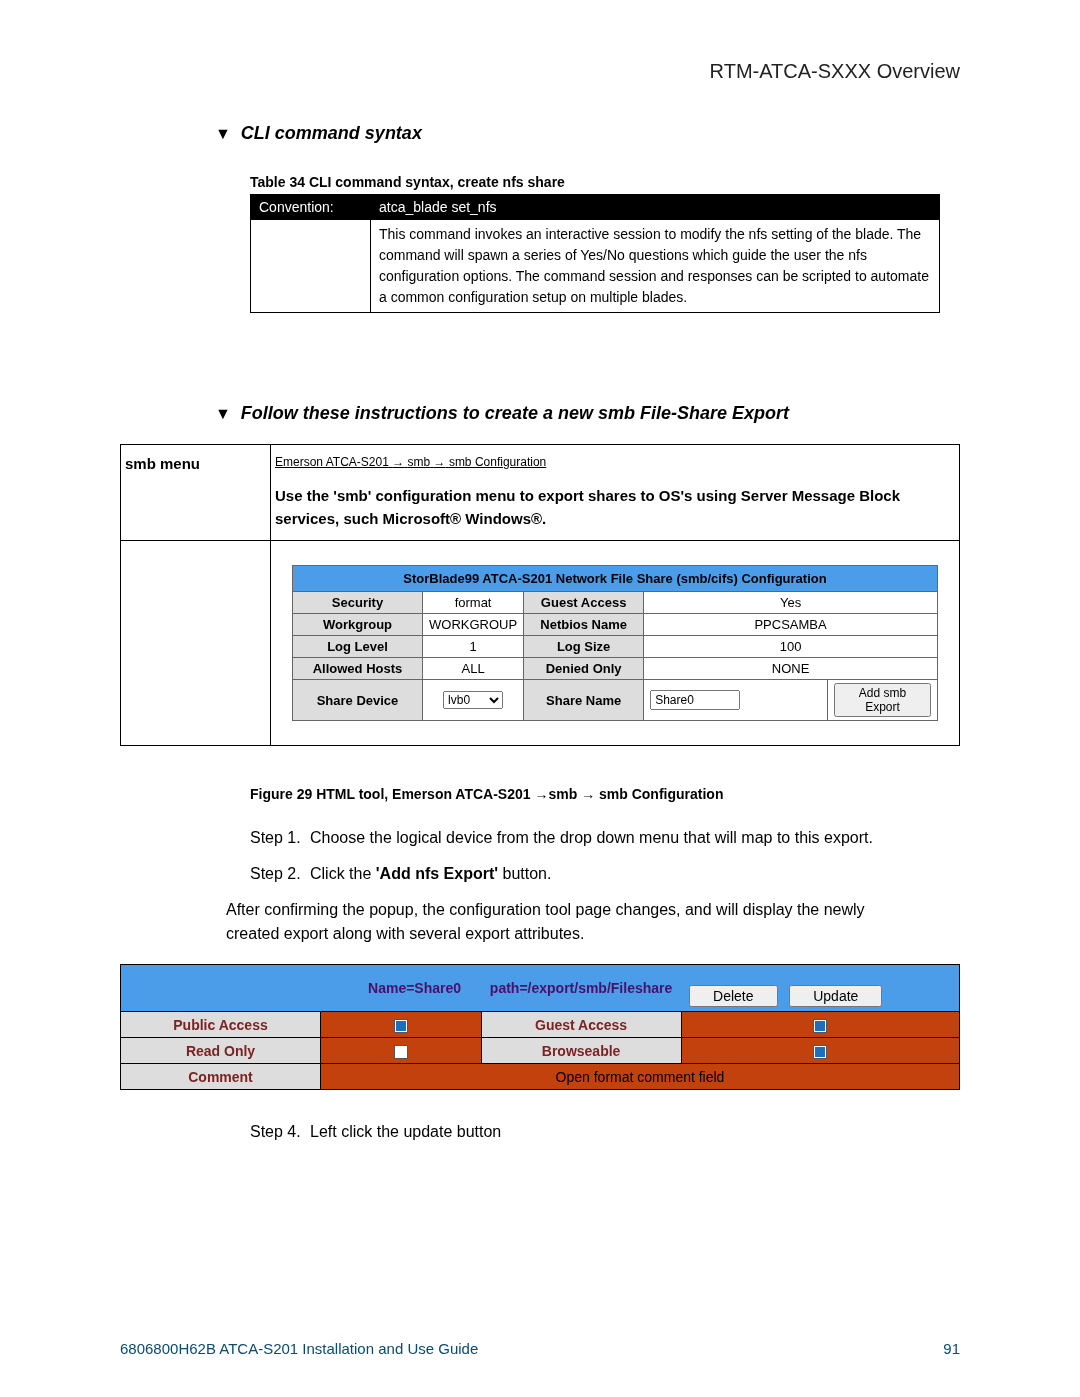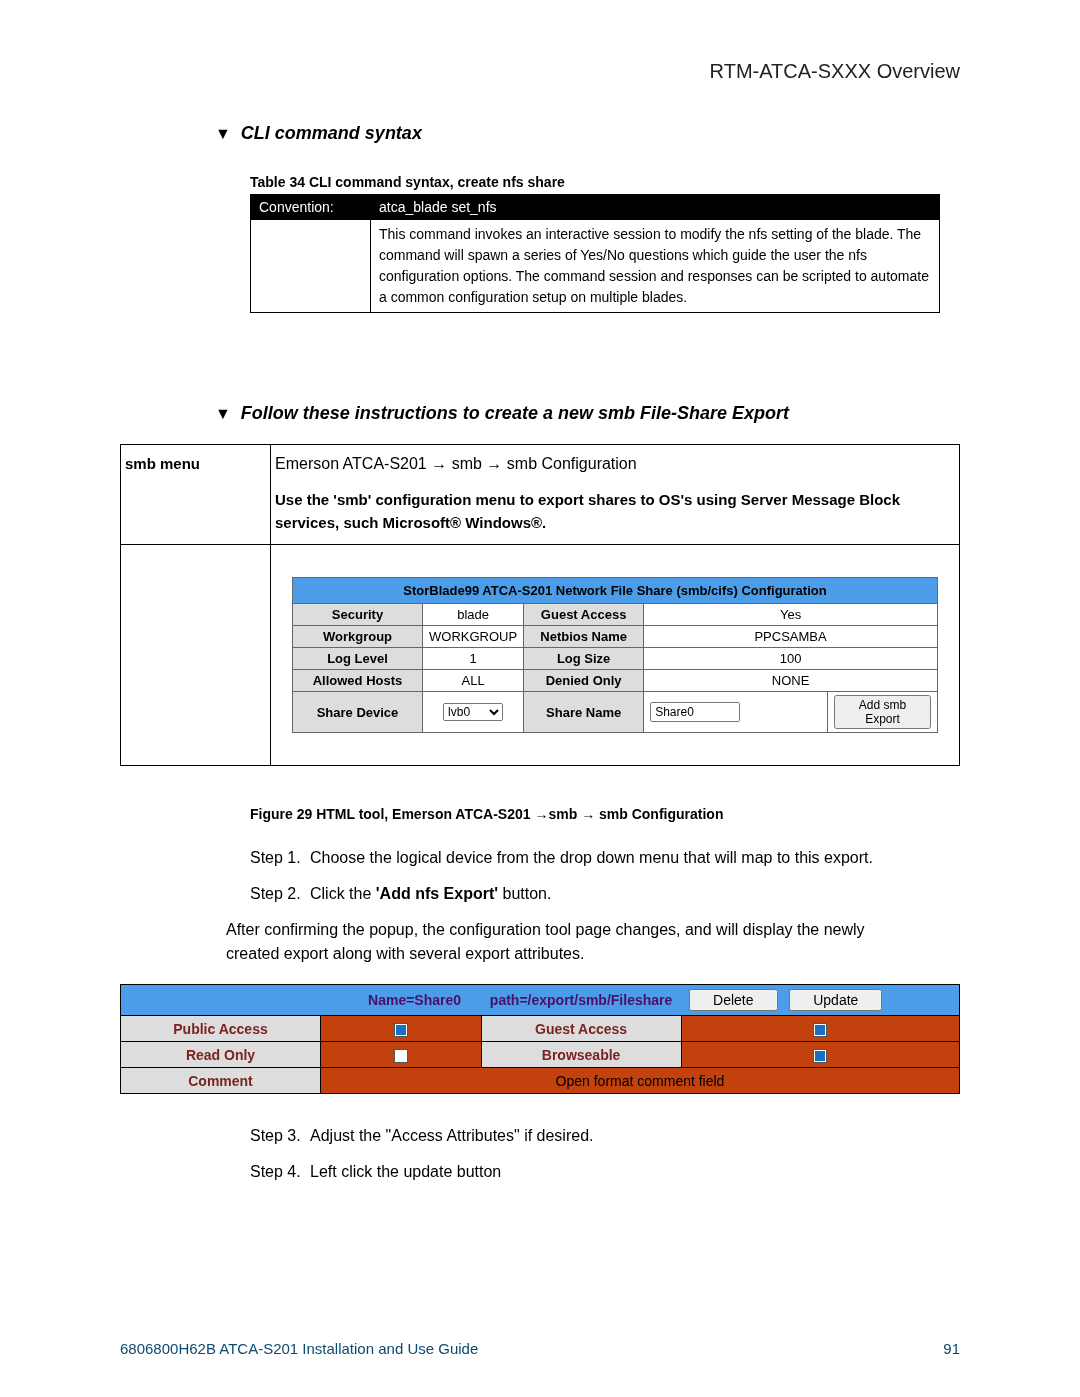--- a/index.html
+++ b/index.html
@@ -57,25 +57,25 @@
   .smb-wrap {
     border: 1px solid #000;
     border-collapse: collapse;
     width: 100%;
     font-size: 15px;
   }
   .smb-wrap td { border: 1px solid #000; padding: 10px 4px; vertical-align: top; }
   .smb-wrap .col-label { width: 150px; font-weight: bold; }
   .arrow { font-weight: bold; }
   .smb-desc { font-weight: bold; margin-top: 16px; line-height: 1.5; }
-  .smb-breadcrumb { font-size: 16px; }
+  .smb-breadcrumb { font-size: 12px; text-decoration: underline; }
 
   .cfg {
     border-collapse: collapse;
-    margin: 22px auto;
+    margin: 14px auto;
     width: 95%;
     font-family: Arial, sans-serif;
     font-size: 13px;
   }
   .cfg th {
     background: #4b9de9;
     color: #000;
     font-weight: bold;
     text-align: center;
     padding: 5px 4px;
@@ -120,21 +120,21 @@
     width: 100%;
     font-family: Arial, sans-serif;
     font-size: 14px;
     margin-bottom: 30px;
   }
   .exp td, .exp th { border: 1px solid #000; padding: 4px 8px; text-align: center; height: 26px; vertical-align: middle; }
   .exp .top { background: #4b9de9; }
   .exp .top td { border: 1px solid #000; }
   .exp .top .nm { font-weight: bold; color: #4a0f6b; }
   .exp .lab { background: #ddd; font-weight: bold; color: #7b2323; width: 200px; }
-  .exp button { font-size: 14px; padding: 1px 22px; font-family: inherit; }
+  .exp button { font-size: 14px; padding: 1px 22px; font-family: inherit; margin-top: 16px; }
   .chk { display: inline-block; width: 14px; height: 14px; border: 1px solid #555; background: #fff; vertical-align: middle; position: relative; }
   .chk.checked::after { content: ""; position: absolute; left: 1px; top: 1px; width: 10px; height: 10px; background: #1c6fbf; }
   .exp .plain { background: #c2410c; }
   .footer {
     position: absolute;
     bottom: 40px;
     left: 120px;
     right: 120px;
     display: flex;
     justify-content: space-between;
@@ -192,21 +192,21 @@
     <tr>
       <td class="col-label"></td>
       <td>
         <table class="cfg">
           <tbody>
                 <tr>
                   <th colspan="5">StorBlade99 ATCA-S201  Network File Share (smb/cifs) Configuration</th>
                 </tr>
           <tr>
             <td class="lab">Security</td>
-            <td class="val val-narrow">blade</td>
+            <td class="val val-narrow">format</td>
             <td class="lab2">Guest Access</td>
             <td class="val" colspan="2">Yes</td>
           </tr>
           <tr>
             <td class="lab">Workgroup</td>
             <td class="val val-narrow">WORKGROUP</td>
             <td class="lab2">Netbios Name</td>
             <td class="val" colspan="2">PPCSAMBA</td>
           </tr>
           <tr>
@@ -288,24 +288,20 @@
     </tr>
     <tr>
       <td class="lab">Comment</td>
       <td colspan="3" class="plain">Open format comment field</td>
     </tr>
   </tbody>
     </table>
 
   <div class="steps">
     <div class="row">
-      <div class="step-num">Step 3.</div>
-      <div class="step-body">Adjust the "Access Attributes" if desired.</div>
-    </div>
-    <div class="row">
       <div class="step-num">Step 4.</div>
       <div class="step-body">Left click the update button</div>
     </div>
   </div>
 
   <div class="footer">
     <span>6806800H62B ATCA-S201 Installation and Use Guide</span>
     <span>91</span>
   </div>
 </div>

